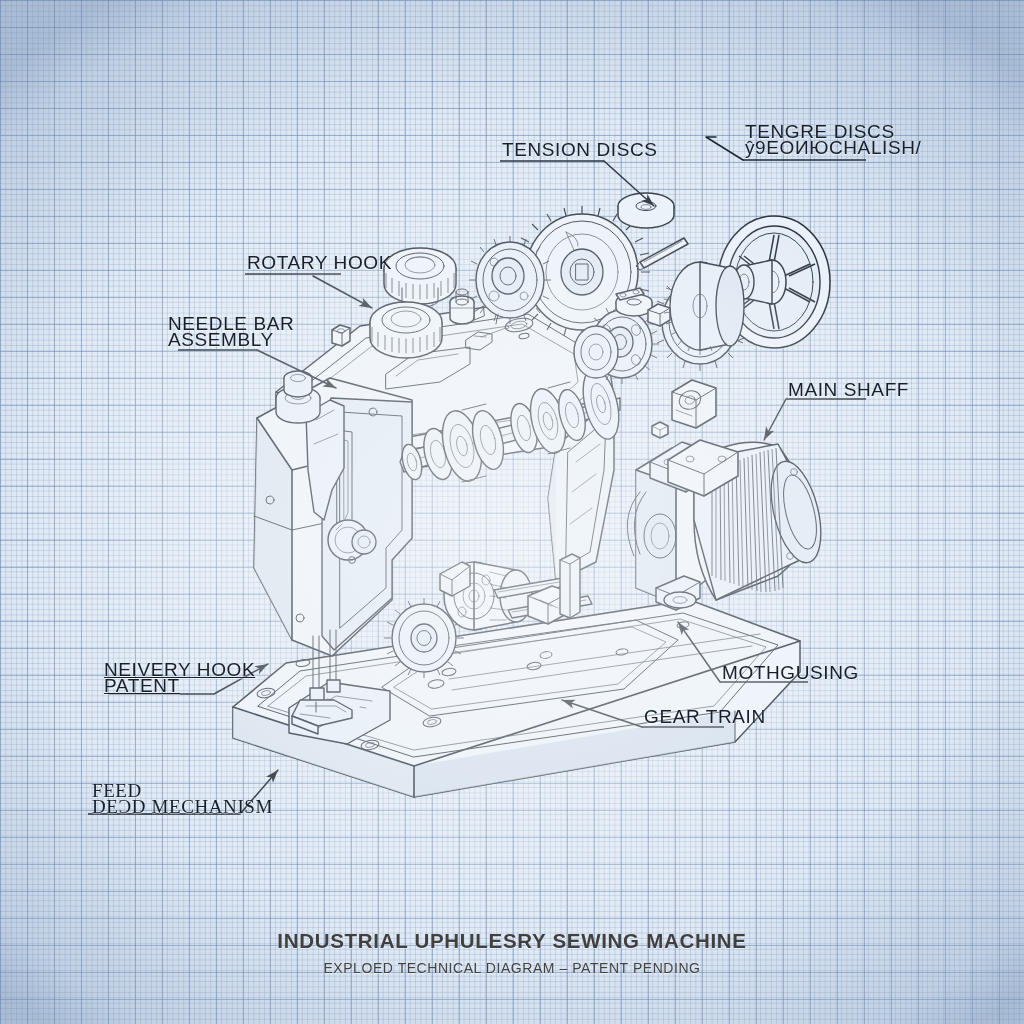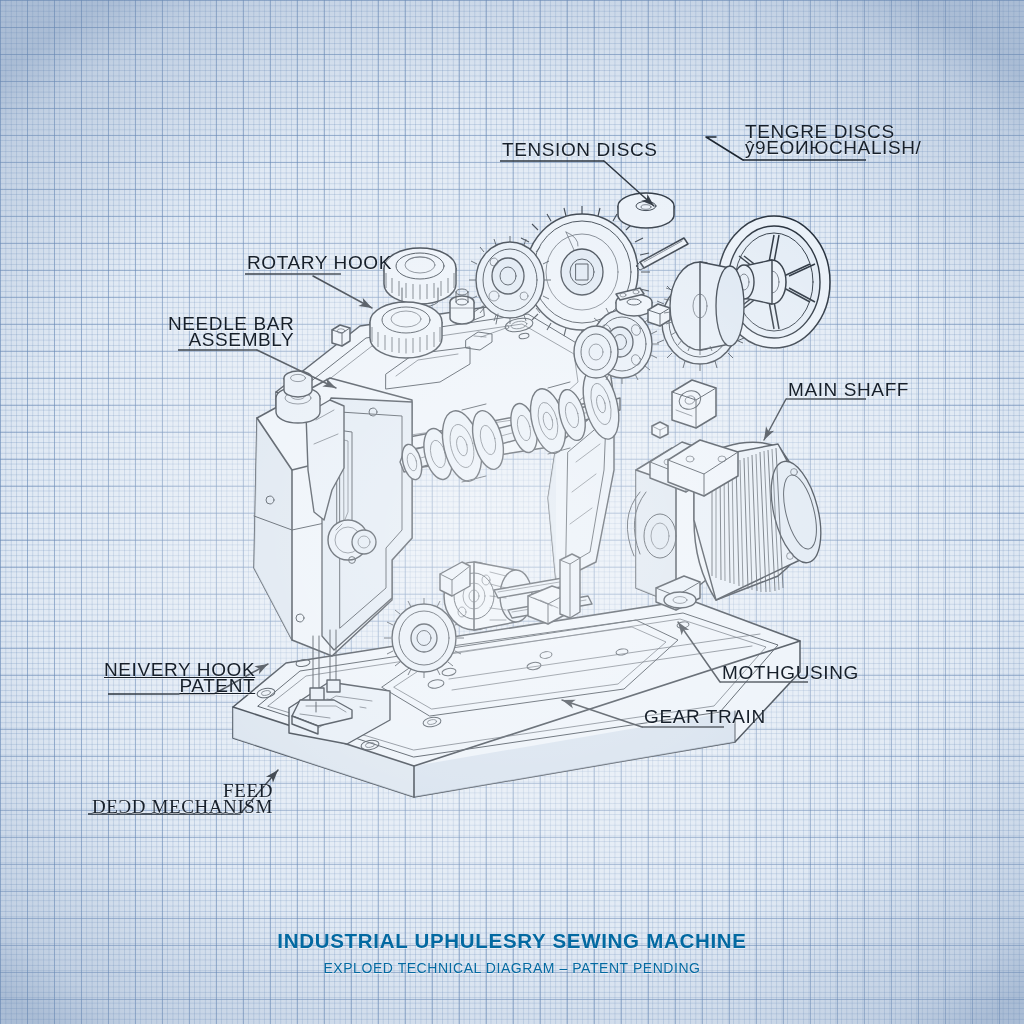--- a/index.html
+++ b/index.html
@@ -81,30 +81,30 @@
   .label {
     position: absolute;
     color: #161f2a;
     font-size: 19px;
     letter-spacing: 0.6px;
     line-height: 15.5px;
     white-space: pre;
     font-weight: 400;
     text-shadow: 0 1px 0 rgba(255,255,255,.55);
   }
-  .label.c { text-align: right; }
+  .label.c { text-align: left; }
 
   
   #titleblock {
     position: absolute;
     left: 0;
     right: 0;
     bottom: 48px;
     text-align: center;
-    color: #0369a1;
+    color: #404040;
   }
   #title-main {
     font-size: 20.5px;
     font-weight: bold;
     letter-spacing: 0.7px;
     text-shadow: 0 1px 0 rgba(255,255,255,.5);
   }
   #title-sub {
     margin-top: 7px;
     font-size: 14px;

